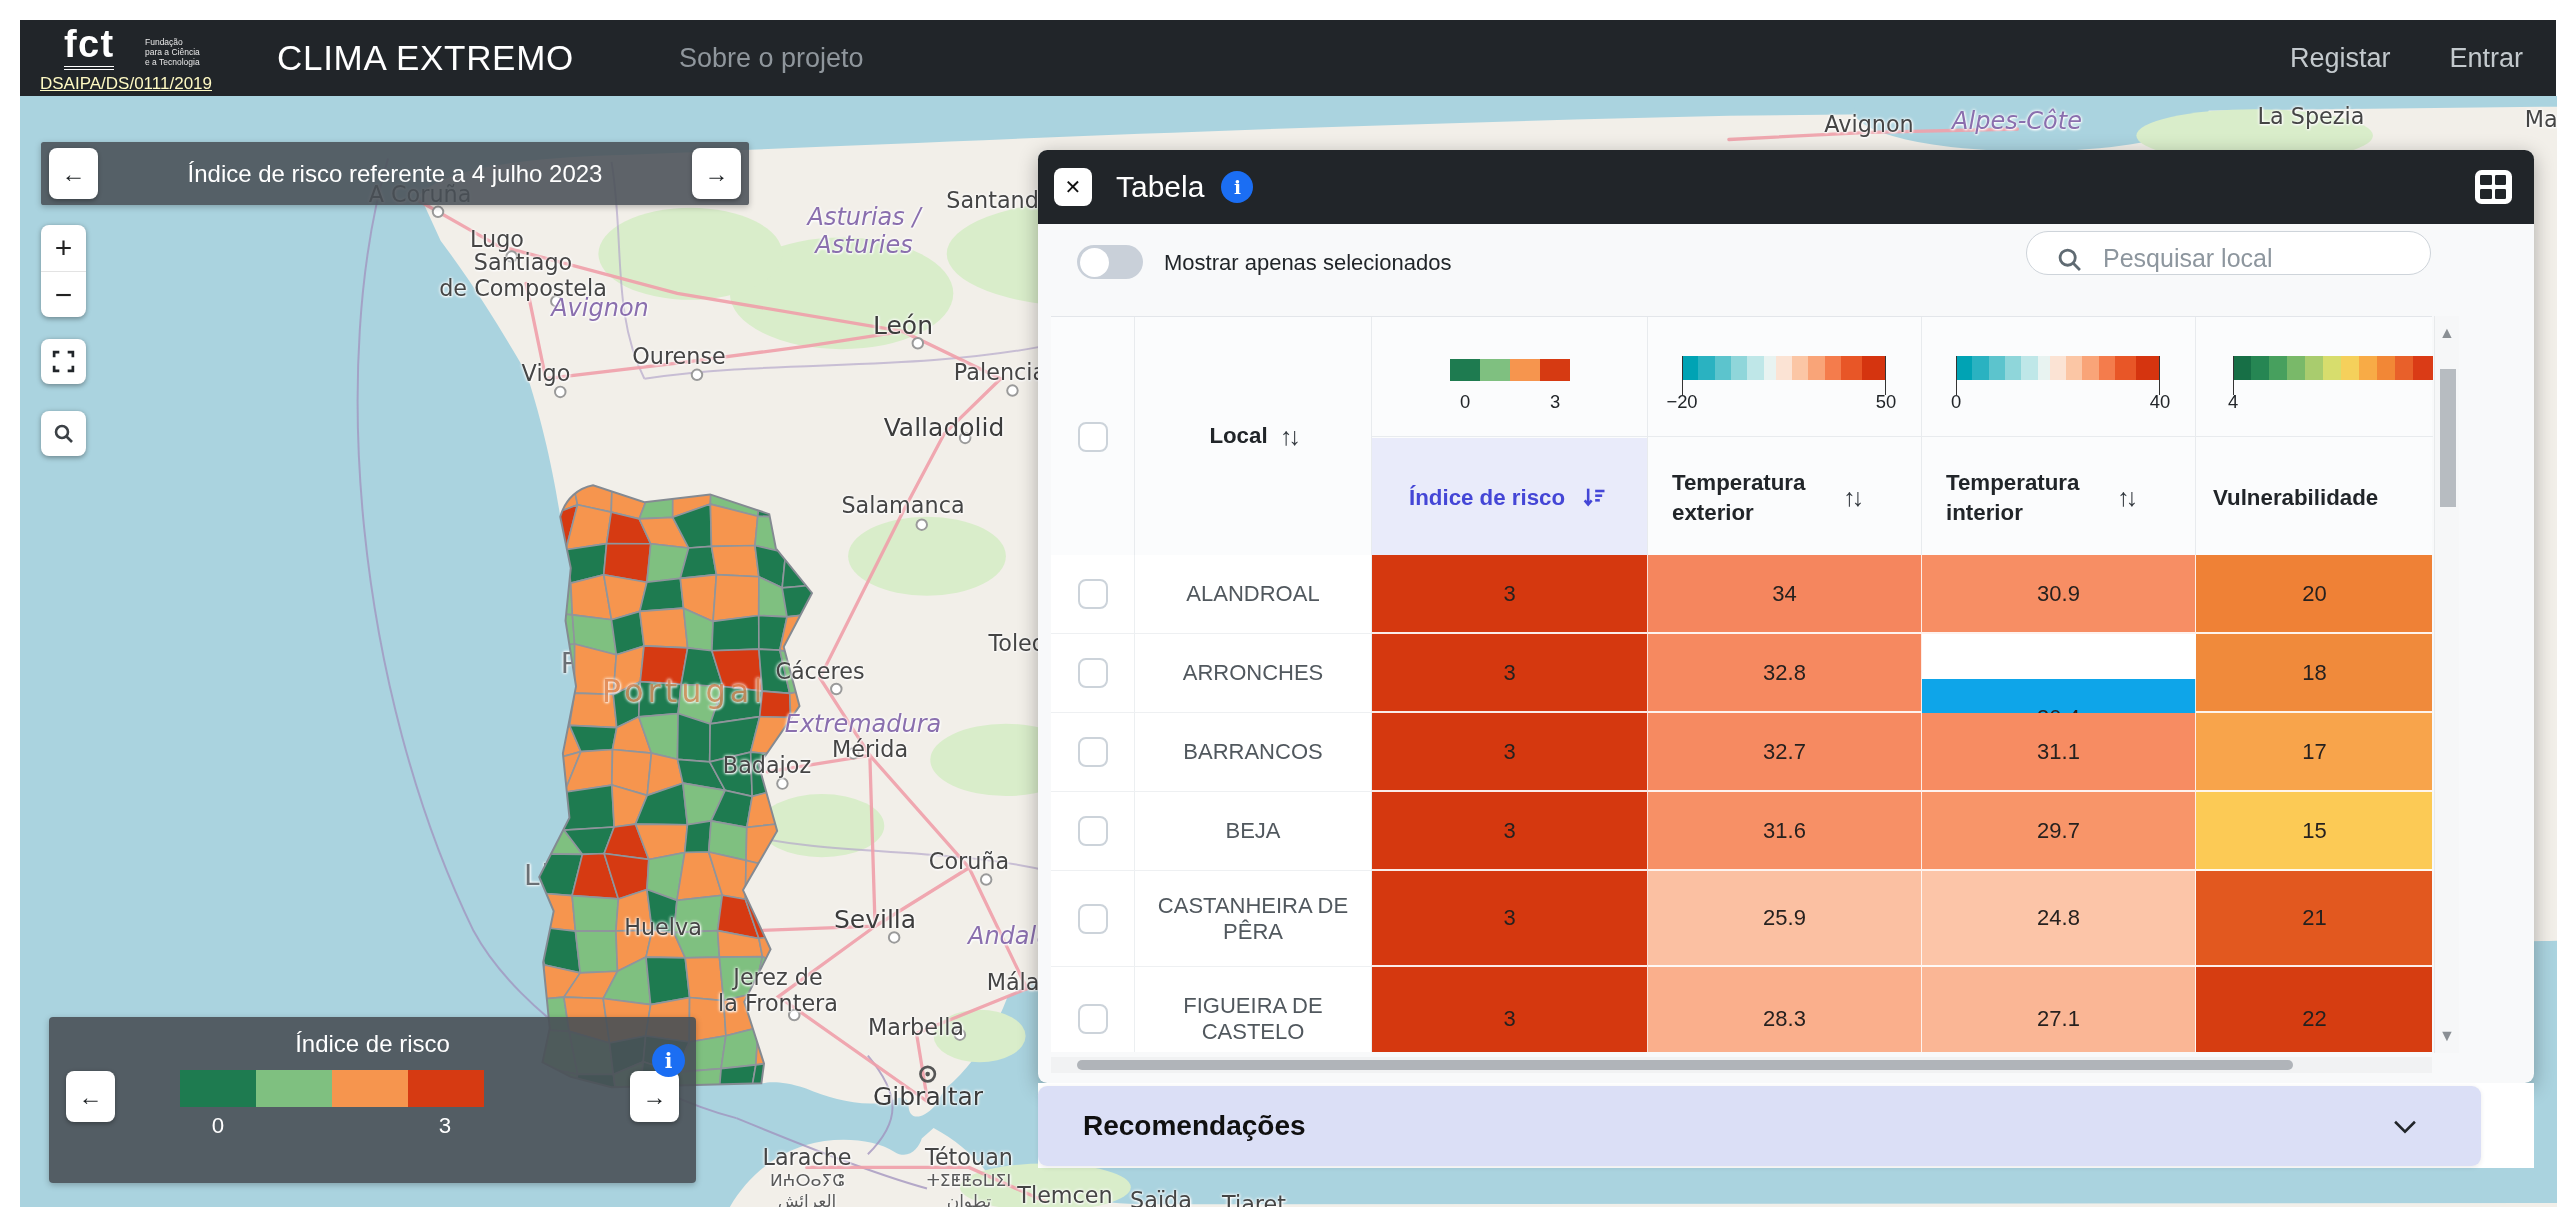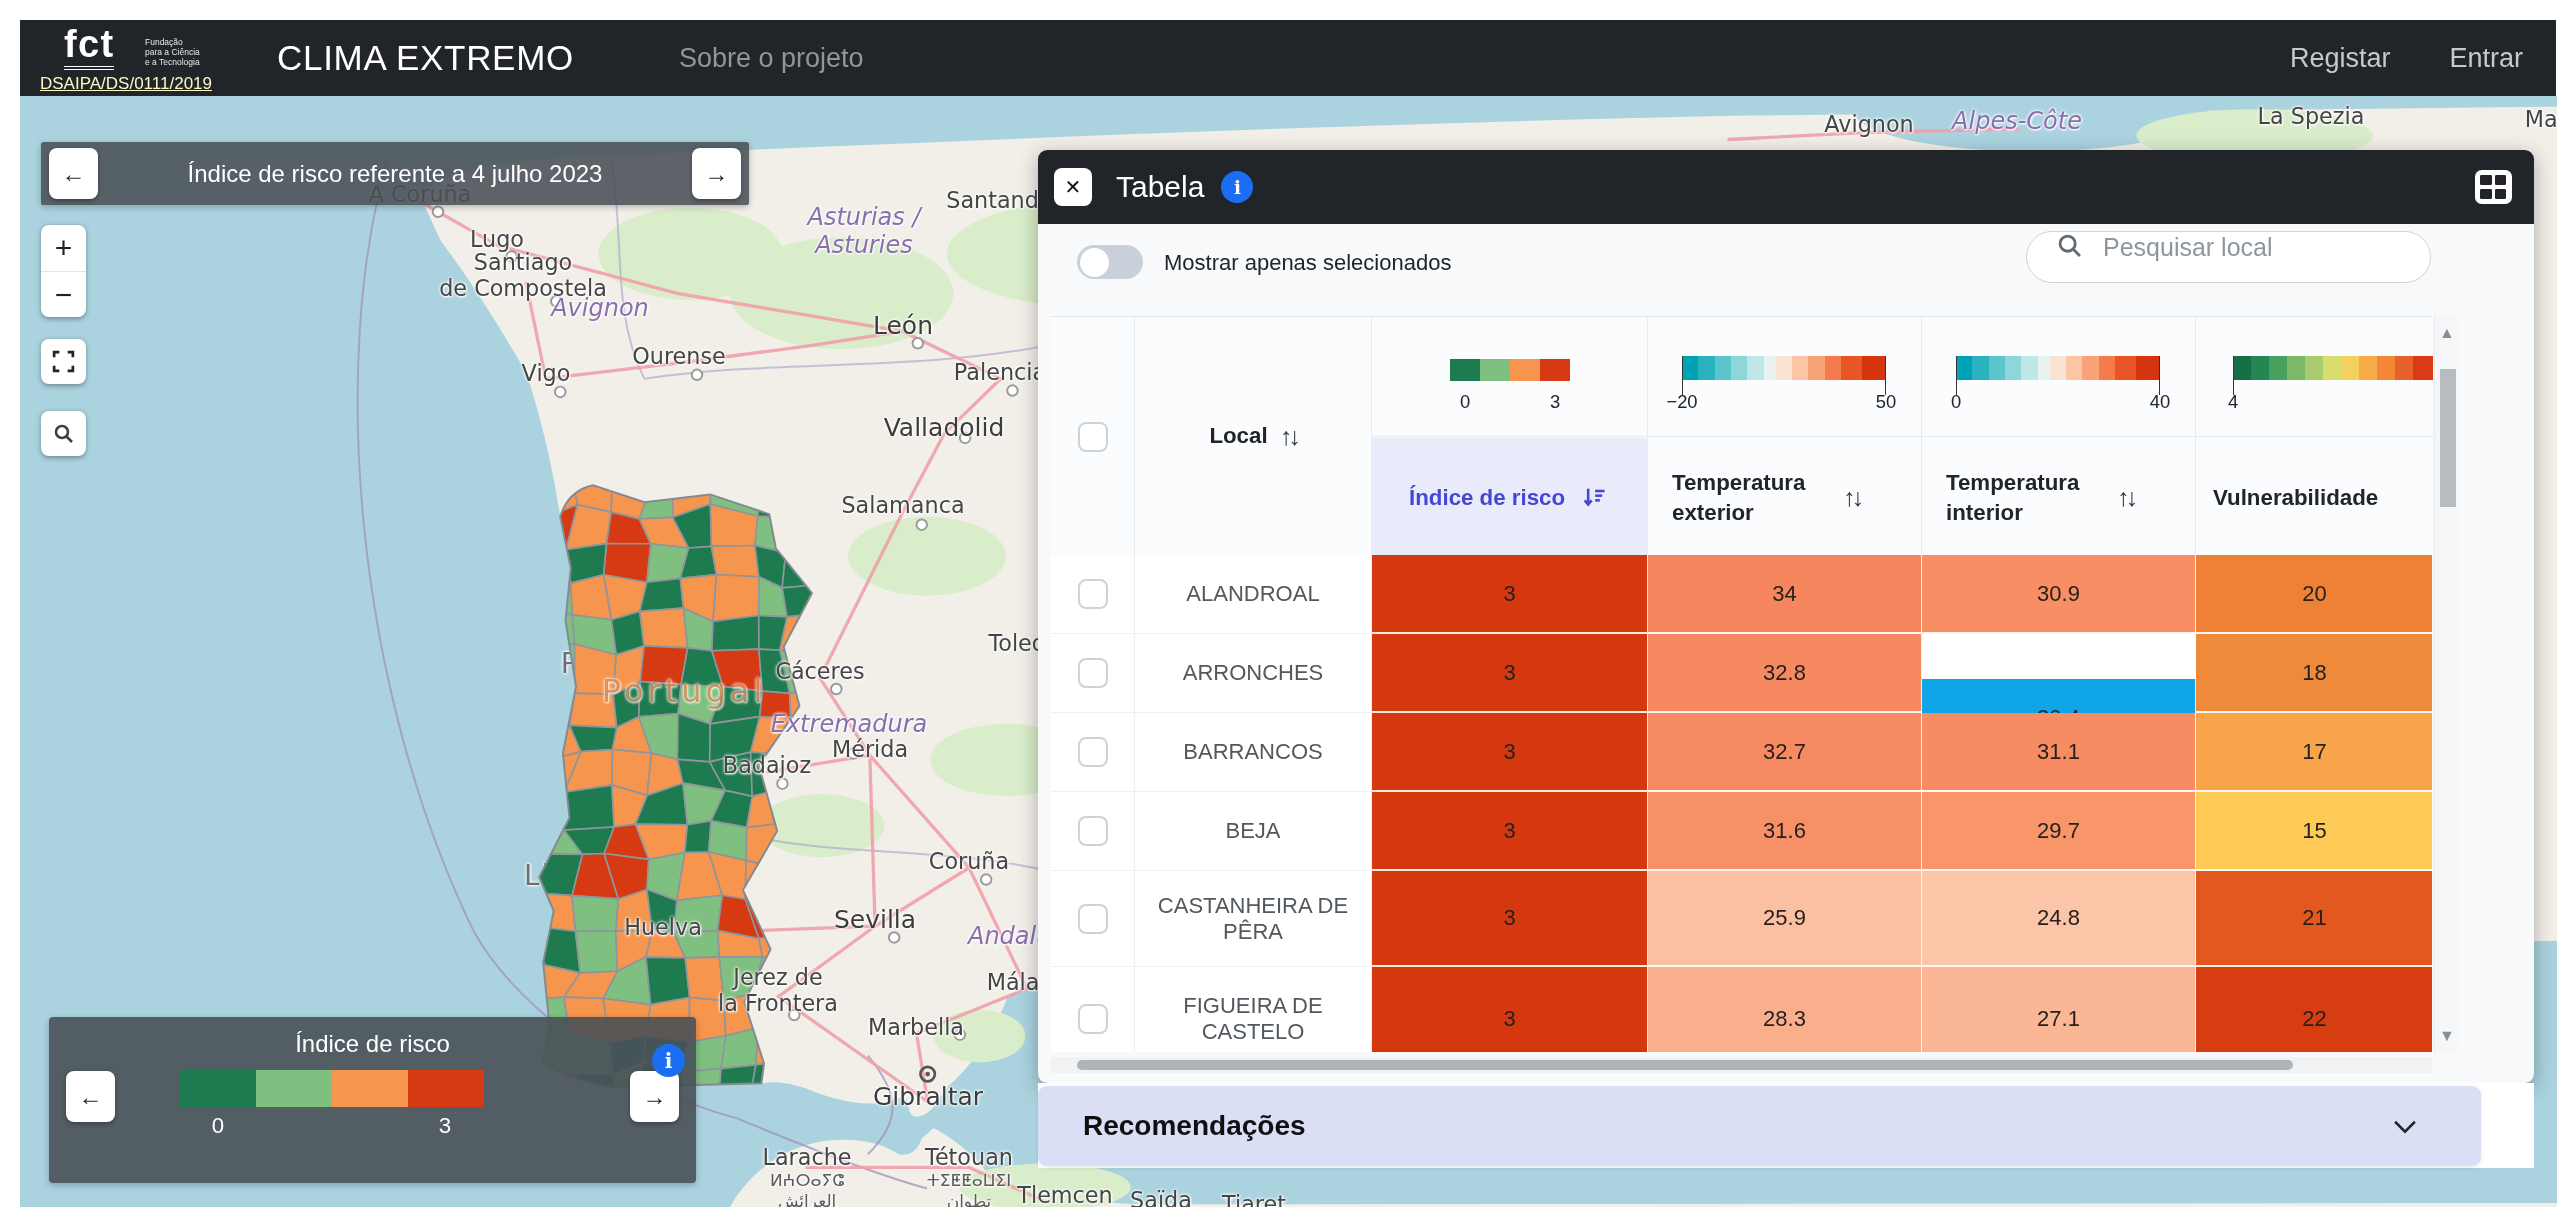--- a/index.html
+++ b/index.html
@@ -66,21 +66,21 @@
   #panel-head .close-btn{width:38px;height:38px;margin-left:16px;background:#fff;border-radius:8px;display:flex;align-items:center;justify-content:center;font-size:20px;font-weight:bold;color:#111;cursor:pointer;}
   #panel-head .p-title{margin-left:24px;color:#fff;font-size:30px;font-weight:500;}
   #panel-head .info-dot{margin-left:17px;width:32px;height:32px;font-size:18.4px;}
   .grid-icon{margin-left:auto;margin-right:22.3px;width:37px;height:34px;background:#fff;border-radius:6.6px;padding:5.3px;display:grid;grid-template-columns:1fr 1fr;grid-template-rows:1fr 1fr;gap:3.3px;cursor:pointer;}
   .grid-icon i{background:#212529;border-radius:1.3px;}
 
   
   .toggle{position:absolute;left:39px;top:95px;width:66px;height:34px;background:#c9d0d9;border-radius:17px;cursor:pointer;}
   .toggle .knob{position:absolute;left:3.3px;top:2.6px;width:29px;height:29px;border-radius:50%;background:#fff;}
   .toggle-label{position:absolute;left:126px;top:100px;font-size:22px;color:#212529;}
-  .searchbox{position:absolute;right:103px;top:81px;width:405px;height:52px;background:#fff;border:1.3px solid #ced4da;border-radius:29px;display:flex;align-items:flex-start;cursor:text;}
+  .searchbox{position:absolute;right:103px;top:81px;width:405px;height:44px;background:#fff;border:1.3px solid #ced4da;border-radius:29px;display:flex;align-items:flex-end;cursor:text;}
   .searchbox svg{margin-left:29px;}
   .searchbox input{border:none;outline:none;font-size:25px;color:#495057;margin-left:17px;width:289px;background:transparent;font-family:inherit;}
   .searchbox input::placeholder{color:#8d969e;}
 
   
   #thead{position:absolute;left:13px;top:166px;width:1381px;height:240px;border-top:1.3px solid #e3e6ea;border-bottom:1.3px solid #dee2e6;background:#fbfcfd;}
   .hcol{position:absolute;top:0;height:100%;border-right:1.3px solid #e8ebee;}
   .hc0{left:0;width:84px;}
   .hc1{left:84px;width:237px;}
   .hc2{left:321px;width:276px;}
@@ -414,21 +414,21 @@
         <div class="mlabel city" style="left: 659px; top: 260px;">Ourense</div>
         <div class="mlabel region" style="left: 844px; top: 135px;">Asturias /
 Asturies</div>
         <div class="mlabel city" style="left: 984px; top: 104px;">Santander</div>
         <div class="mlabel bigcity" style="left: 883px; top: 229px;">León</div>
         <div class="mlabel city" style="left: 980px; top: 276px;">Palencia</div>
         <div class="mlabel bigcity" style="left: 924px; top: 331px;">Valladolid</div>
         <div class="mlabel city" style="left: 883px; top: 409px;">Salamanca</div>
         <div class="mlabel city" style="left: 1004px; top: 547px;">Toledo</div>
         <div class="mlabel city" style="left: 800px; top: 575px;">Cáceres</div>
-        <div class="mlabel region" style="left: 829px; top: 628px;">Extremadura</div>
+        <div class="mlabel region" style="left: 829px; top: 628px; padding-left: 28px;">Extremadura</div>
         <div class="mlabel city" style="left: 850px; top: 653px;">Mérida</div>
         <div class="mlabel city" style="left: 747px; top: 669px;">Badajoz</div>
         <div class="mlabel city" style="left: 949px; top: 765px;">Coruña</div>
         <div class="mlabel bigcity" style="left: 855px; top: 823px;">Sevilla</div>
         <div class="mlabel city" style="left: 643px; top: 831px;">Huelva</div>
         <div class="mlabel region" style="left: 1007px; top: 840px;">Andalucía</div>
         <div class="mlabel city" style="left: 758px; top: 894px;">Jerez de
 la Frontera</div>
         <div class="mlabel city" style="left: 1007px; top: 886px;">Málaga</div>
         <div class="mlabel city" style="left: 896px; top: 931px;">Marbella</div>

